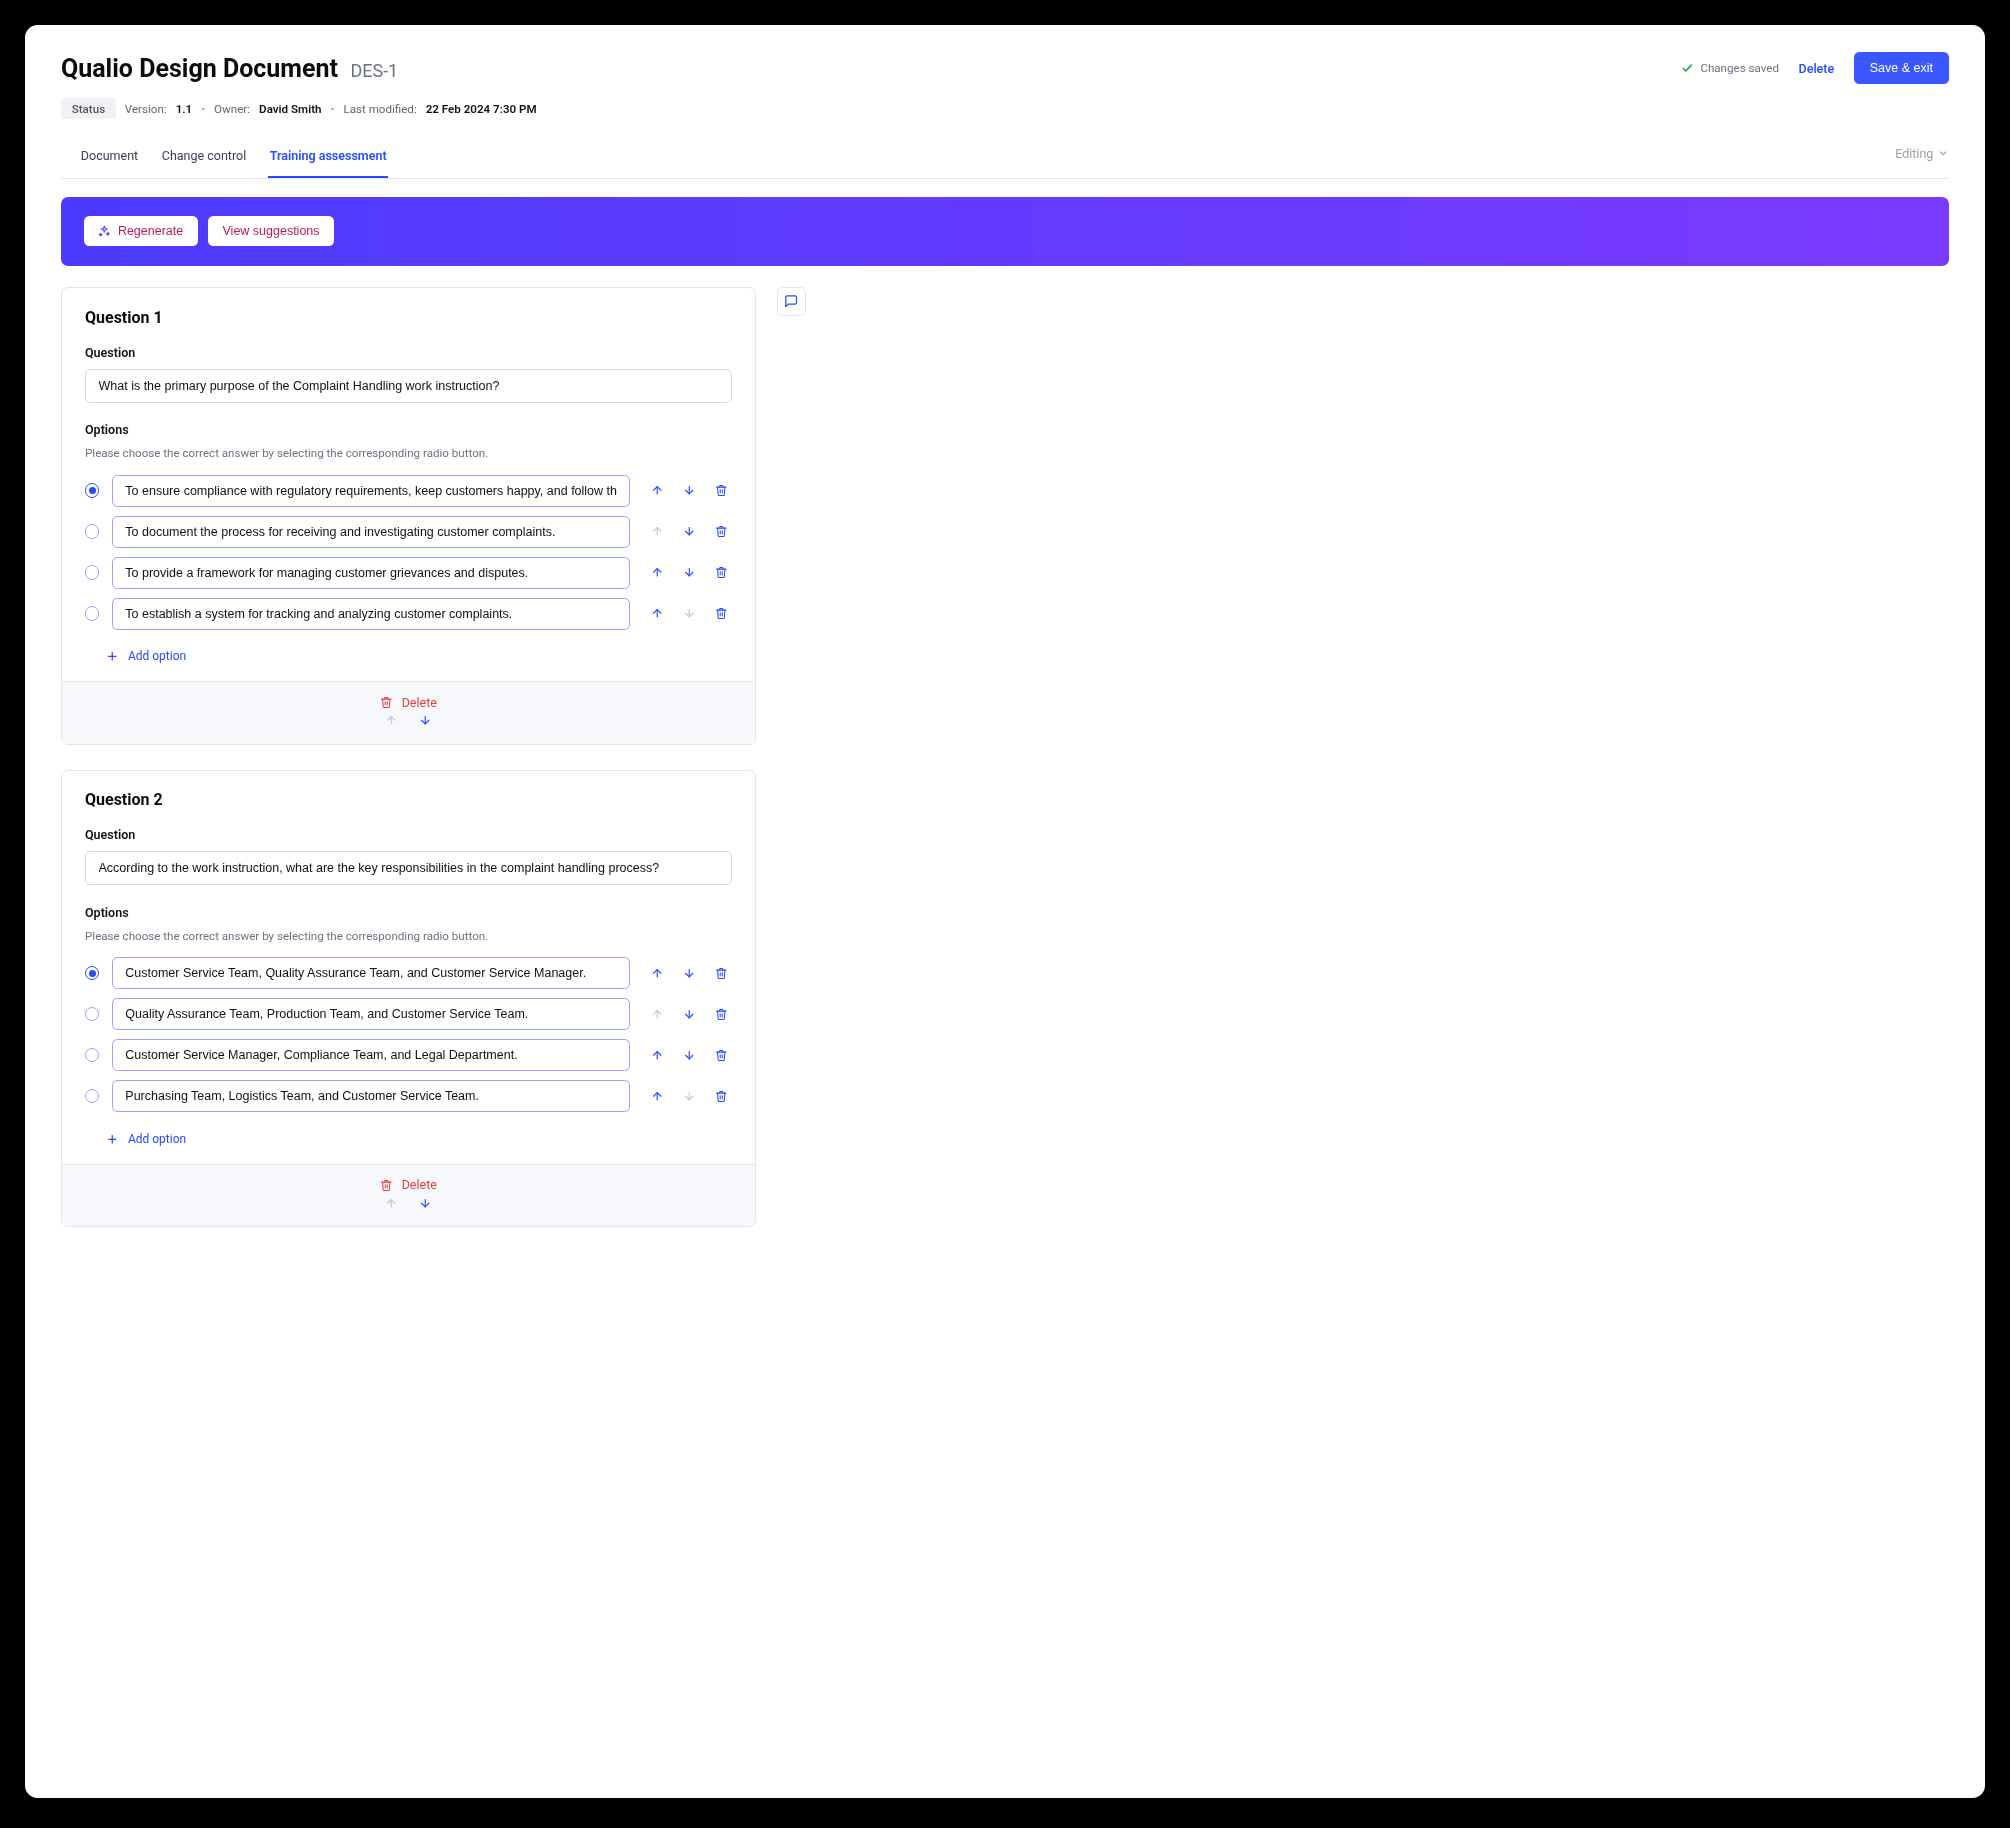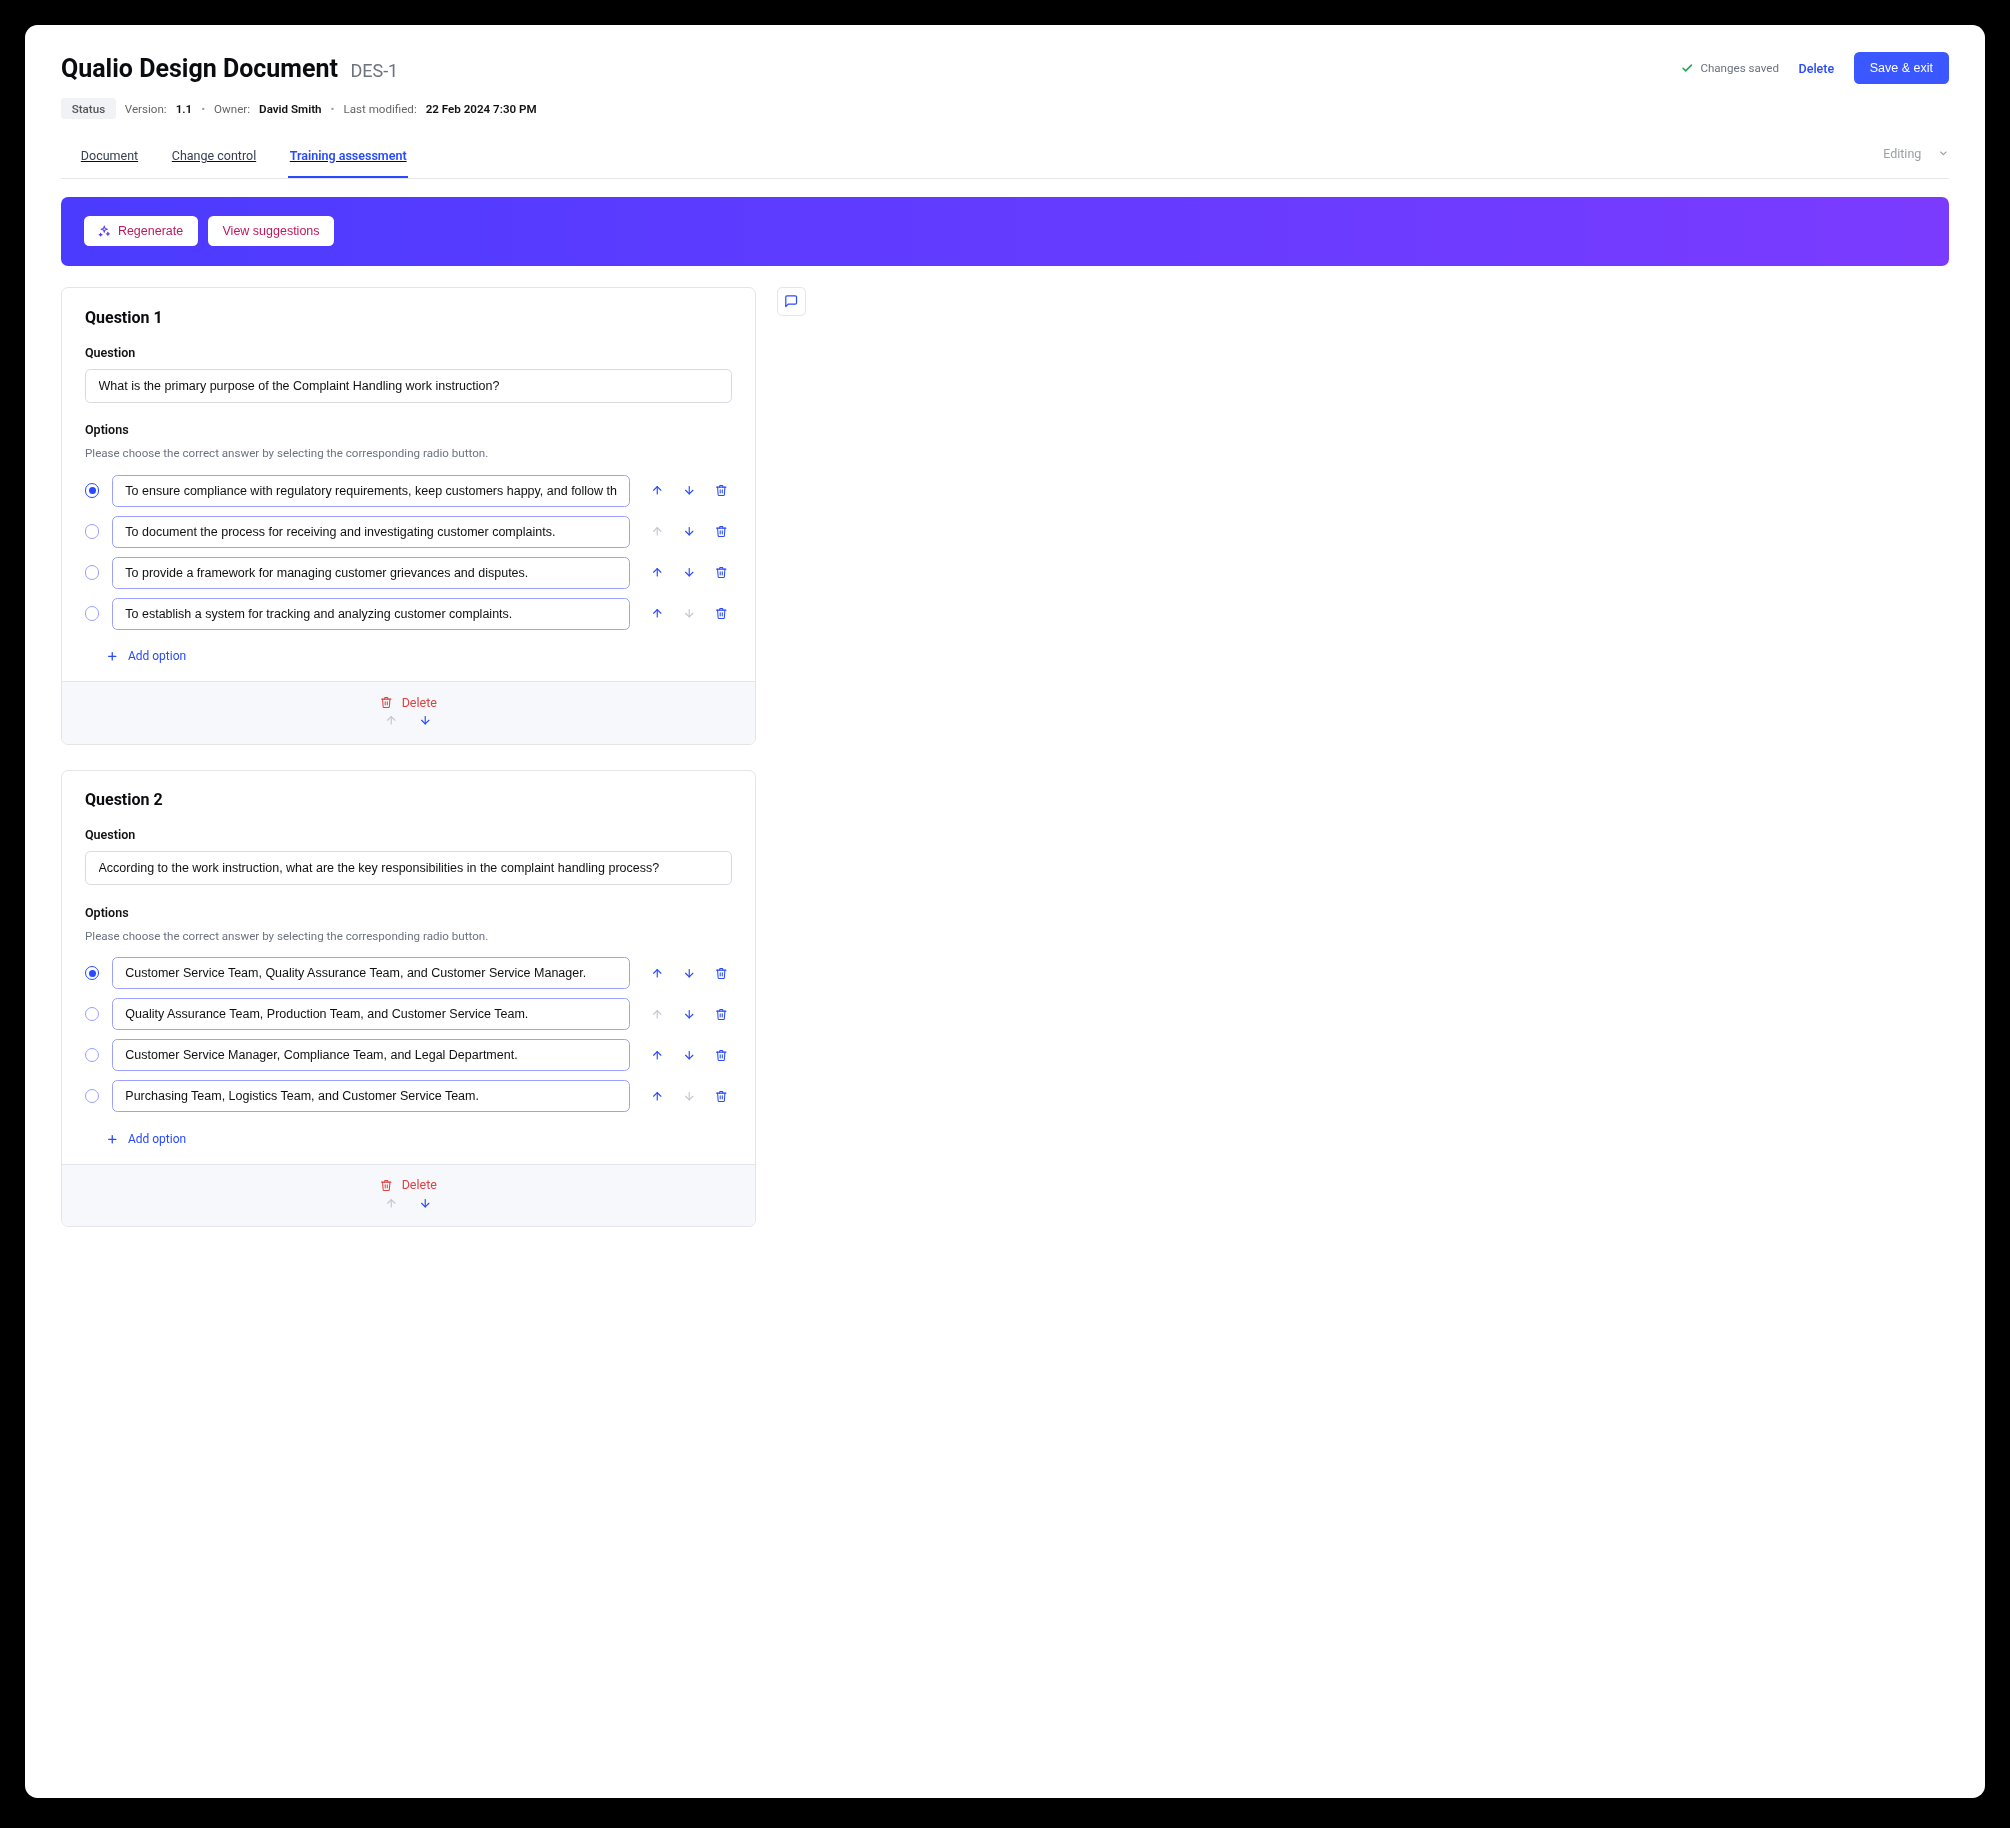--- a/index.html
+++ b/index.html
@@ -33,24 +33,24 @@
     padding:9px 16px; font-size:12.5px; font-weight:500; cursor:pointer;
   }
   
   .meta-row { display:flex; align-items:center; gap:9px; margin-bottom:19.6px; font-size:11.6px; color:#444;}
   .status-chip { background:#f0f2f5; color:#555; border-radius:3.6px; padding:3.6px 10.7px; font-weight:500;}
   .meta-label{color:#666;}
   .meta-val{color:#111; font-weight:600;}
   .sep{color:#9aa0a6;}
   
   .tabs-row { display:flex; align-items:center; justify-content:space-between; border-bottom:0.9px solid #e3e5e9; }
-  .tabs { display:flex; gap:30px; padding-left:18px;text-decoration:underline;}
+  .tabs { display:flex; gap:20px; padding-left:18px;}
   .tab { padding:9px 1.8px 12.5px 1.8px; color:#374151; font-size:12.5px; cursor:pointer; border-bottom:2.7px solid transparent; }
   .tab.active { color:#2849ff; font-weight:600; border-bottom-color:#2849ff;}
-  .mode { color:#9aa0a6; font-size:12.5px; display:flex; align-items:center; gap:17px; padding-bottom:9px;}
+  .mode { color:#9aa0a6; font-size:12.5px; display:flex; align-items:center; gap:5px; padding-bottom:9px;}
   
   .banner {
     margin-top:18px;
     background: linear-gradient(90deg,#4b3bff 0%, #7b3bff 100%);
     border-radius:7.1px;
     color:#fff;
     display:flex; align-items:center; justify-content:space-between;
     padding:19.6px 23px;
   }
   .banner h3 { font-size:14.3px; font-weight:600; margin-bottom:7.1px;}

